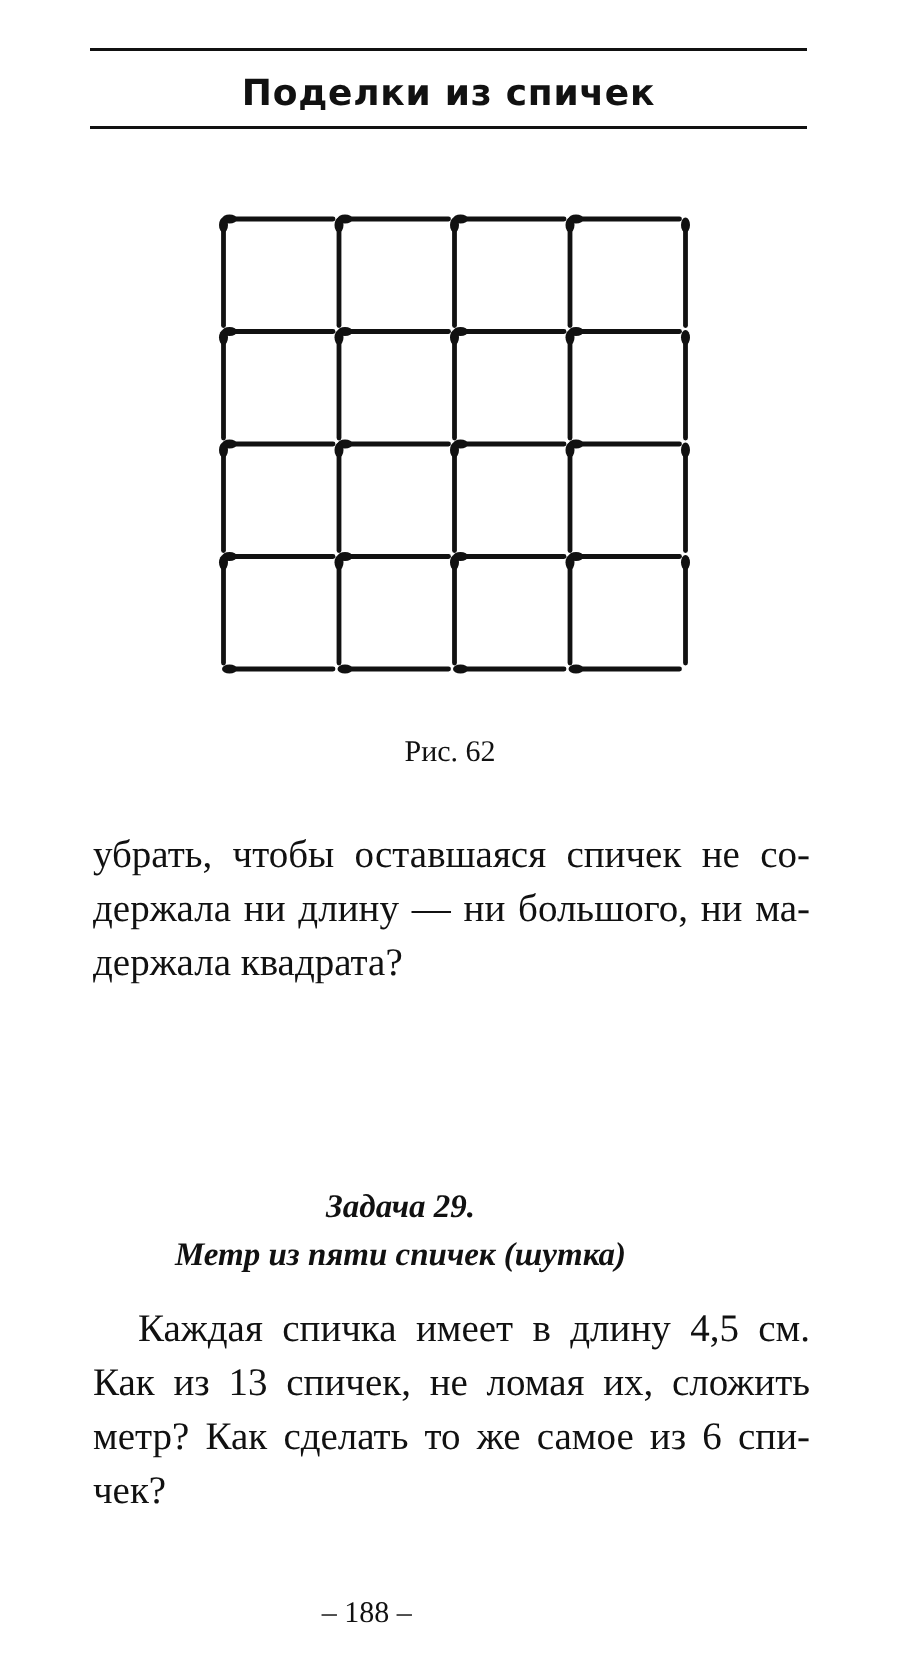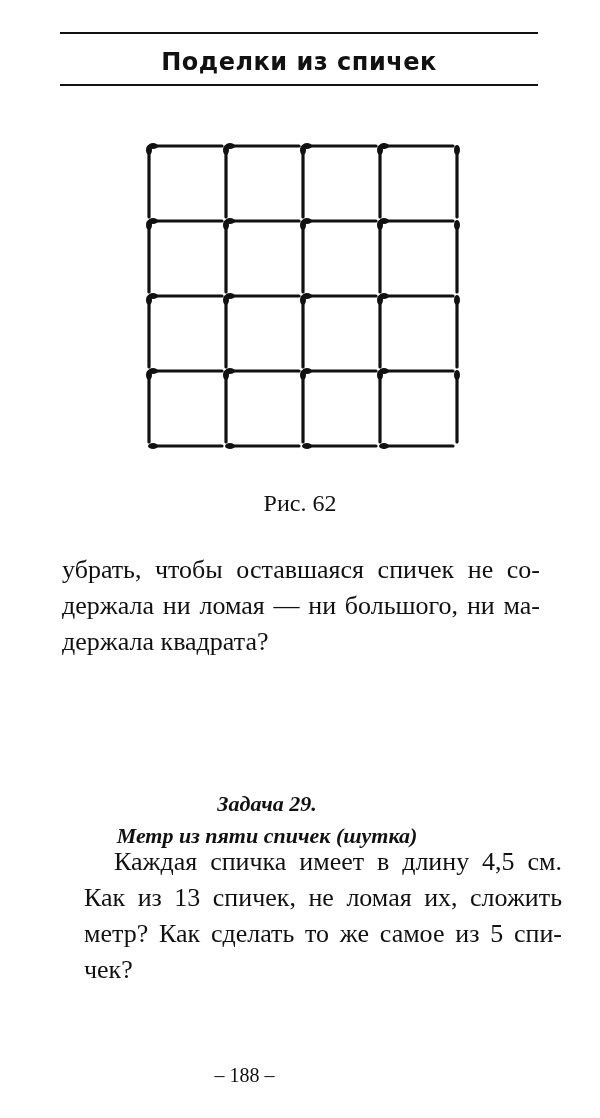--- a/index.html
+++ b/index.html
@@ -6,30 +6,30 @@
   body { width: 600px; height: 1118px; position: relative; overflow: hidden; color: #111; }
   .rule { position: absolute; left: 60px; width: 478px; height: 2px; background: #111; }
   .rule.top { top: 32px; }
   .rule.bottom { top: 84px; }
   .header { position: absolute; top: 44px; left: 60px; width: 478px; height: 36px;
     display: flex; align-items: center; justify-content: center; gap: 22px; flex-direction: column; }
   .header-title { font-family: "DejaVu Sans", sans-serif; font-weight: bold; font-size: 24px; letter-spacing: 0.5px; }
   .key-icon { width: 22px; height: 24px; display: block; }
   .figure { position: absolute; left: 143px; top: 140px; width: 320px; height: 312px; }
   .caption { position: absolute; top: 490px; left: 0; width: 600px; text-align: center;
-    font-family: "Liberation Serif", serif; font-size: 24px; }
+    font-family: "Liberation Serif", serif; font-size: 20px; }
   .para { position: absolute; left: 62px; width: 478px; font-family: "Liberation Serif", serif;
     font-size: 26px; line-height: 36px; text-align: justify; }
   .para .line { display: block; text-align: justify; text-align-last: justify; white-space: nowrap; }
   .para .line.last { text-align-last: left; }
   .para .line.indent { padding-left: 30px; }
   .p1 { top: 552px; }
   .task-title { position: absolute; top: 788px; left: 0; width: 534px; text-align: center;
     font-family: "Liberation Serif", serif; font-style: italic; font-weight: bold; font-size: 22px; line-height: 32px; }
-  .p2 { top: 844px; margin-left: 22px; }
+  .p2 { top: 868px; }
   .page-num { position: absolute; top: 1064px; left: 0; width: 489px; text-align: center;
     font-family: "Liberation Serif", serif; font-size: 20px; }
 </style>
 </head>
 <body>
 
 <div class="rule top"></div>
 <div class="header">
   <svg class="key-icon" viewBox="0 0 22 24">
     <rect x="0" y="0" width="22" height="3" fill="#111"></rect>
@@ -125,29 +125,29 @@
     <line x1="314" y1="160" x2="314" y2="227" stroke="#111" stroke-width="3.2" stroke-linecap="round"></line>
     <ellipse cx="314" cy="160" rx="3" ry="5" fill="#111"></ellipse>
     <line x1="314" y1="235" x2="314" y2="302" stroke="#111" stroke-width="3.2" stroke-linecap="round"></line>
     <ellipse cx="314" cy="235" rx="3" ry="5" fill="#111"></ellipse>
   </svg>
 
 <div class="caption">Рис. 62</div>
 
 <div class="para p1">
   <span class="line">убрать, чтобы оставшаяся спичек не со-</span>
-  <span class="line">держала ни ломая — ни большого, ни ма-</span>
+  <span class="line">держала ни длину — ни большого, ни ма-</span>
   <span class="line last">держала квадрата?</span>
 </div>
 
 <div class="task-title">
   <div>Задача 29.</div>
   <div>Метр из пяти спичек (шутка)</div>
 </div>
 
 <div class="para p2">
   <span class="line indent">Каждая спичка имеет в длину 4,5 см.</span>
   <span class="line">Как из 13 спичек, не ломая их, сложить</span>
-  <span class="line">метр? Как сделать то же самое из 5 спи-</span>
+  <span class="line">метр? Как сделать то же самое из 6 спи-</span>
   <span class="line last">чек?</span>
 </div>
 
 <div class="page-num">– 188 –</div>
 
 </body></html>

